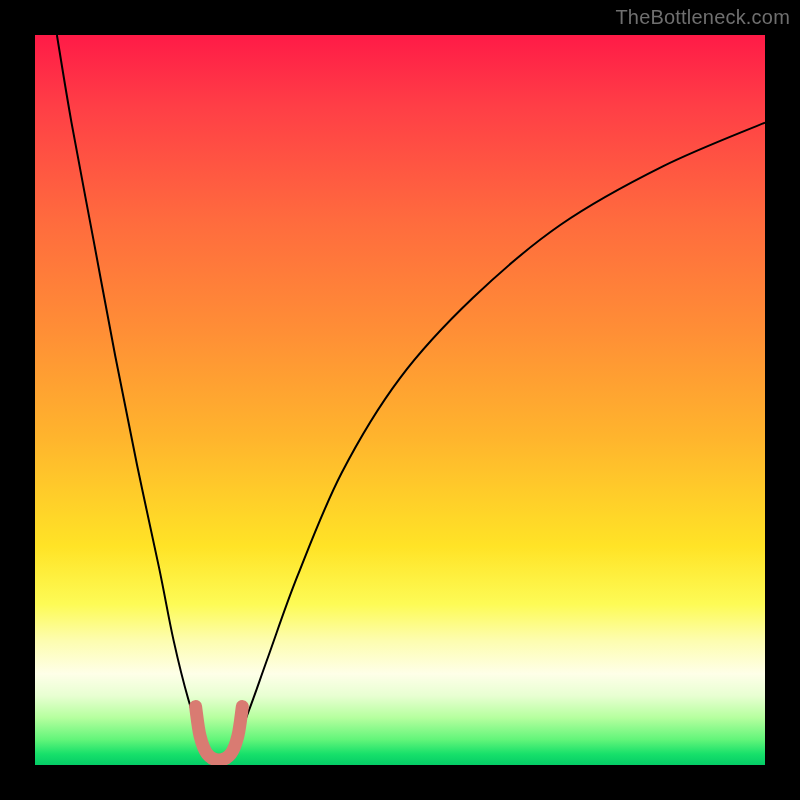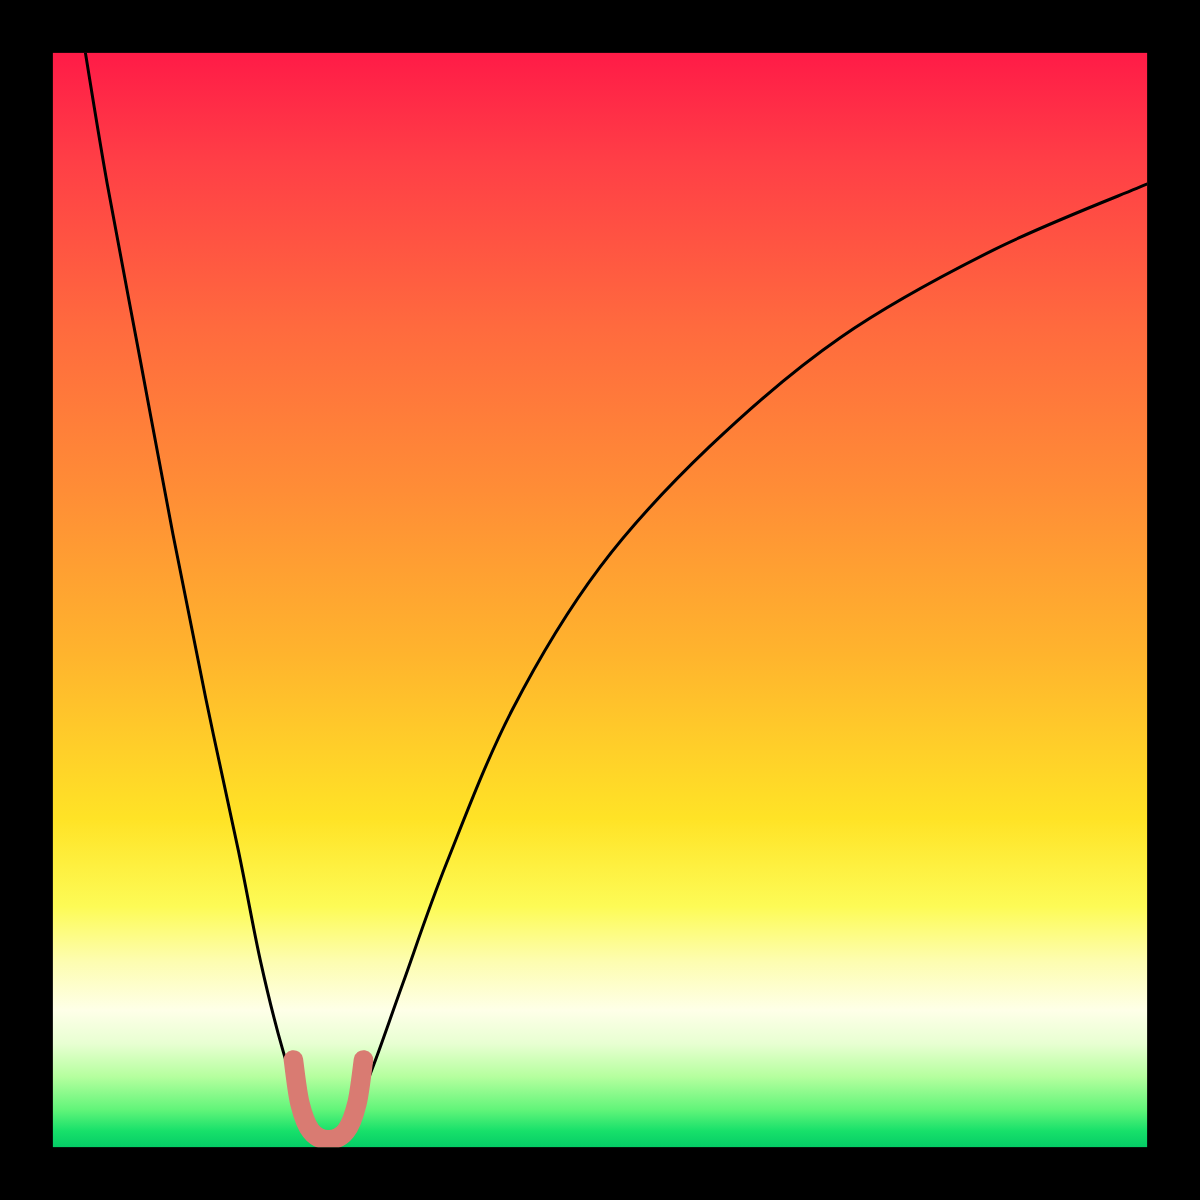--- a/index.html
+++ b/index.html
@@ -49,20 +49,21 @@
     font-size: 20px;
     font-weight: 500;
     letter-spacing: 0.2px;
   }
 </style>
 </head>
 <body>
 
 <div class="frame">
 
+  <div class="watermark">TheBottleneck.com</div>
 
   <div class="plot">
     <svg class="gradient" viewBox="0 0 730 730" preserveAspectRatio="none">
       <defs>
         <linearGradient id="bg-grad" x1="0" y1="0" x2="0" y2="1">
             <stop offset="0.00%" stop-color="#ff1b47"></stop>
             <stop offset="10.00%" stop-color="#ff3f46"></stop>
             <stop offset="25.00%" stop-color="#ff6a3e"></stop>
             <stop offset="40.00%" stop-color="#ff8d36"></stop>
             <stop offset="55.00%" stop-color="#ffb42d"></stop>

